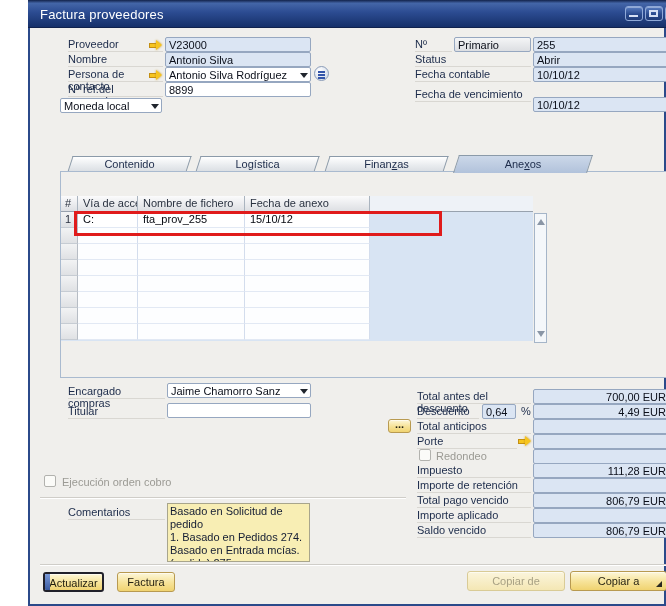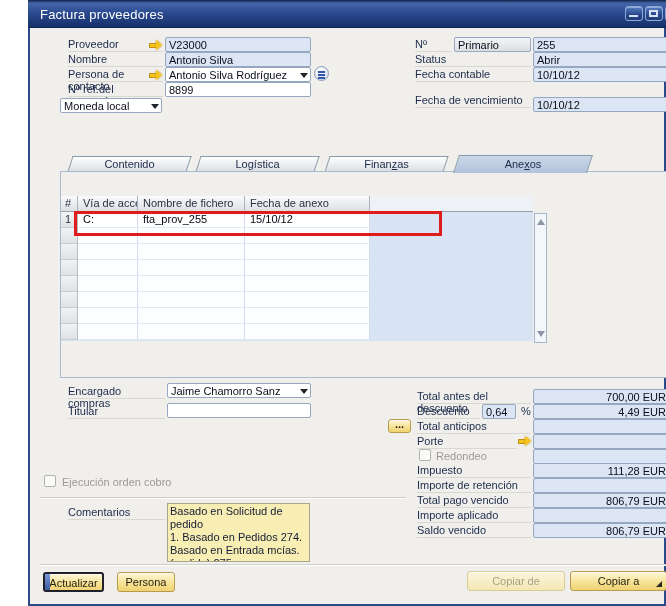--- a/index.html
+++ b/index.html
@@ -142,21 +142,21 @@
   <div class="lbl" style="left:385px;top:38px;width:37px">Nº</div>
   <div class="field combo-gray" style="left:424px;top:37px;width:77px">Primario</div>
   <div class="field" style="left:503px;top:37px;width:137px">255</div>
 
   <div class="lbl" style="left:385px;top:53px;width:116px">Status</div>
   <div class="field" style="left:503px;top:52px;width:137px">Abrir</div>
 
   <div class="lbl" style="left:385px;top:68px;width:116px">Fecha contable</div>
   <div class="field" style="left:503px;top:67px;width:137px">10/10/12</div>
 
-  <div class="lbl" style="left:385px;top:94px;width:116px">Fecha de vencimiento</div>
+  <div class="lbl" style="left:385px;top:88px;width:116px">Fecha de vencimiento</div>
 
   <div class="field" style="left:503px;top:97px;width:137px">10/10/12</div>
 
   <div class="tab" style="left:40px;width:119px">
     <div class="tlabel"><span>Contenido</span><span class="accel"></span><span></span></div>
   </div>
   <div class="tab" style="left:168px;width:119px">
     <div class="tlabel"><span>Lo</span><span class="accel">g</span><span>ística</span></div>
   </div>
   <div class="tab" style="left:297px;width:119px">
@@ -293,20 +293,20 @@
   <div class="field money" style="left:503px;top:508px;width:137px"></div>
 
   <div class="lbl" style="left:387px;top:524px;width:114px">Saldo vencido</div>
   <div class="field money" style="left:503px;top:523px;width:137px">806,79 EUR</div>
 
   <div class="etched" style="left:10px;top:564px;width:644px"></div>
   <div class="gbtn" style="left:13px;top:572px;width:61px;height:20px;line-height:18px;border:2px solid #20202a;overflow:hidden">
     <i style="position:absolute;left:0;top:0;width:5px;height:100%;background:linear-gradient(180deg,#7a9ad8,#3a5aa0)"></i>
     <span>Actualizar</span>
   </div>
-  <div class="gbtn" style="left:87px;top:572px;width:58px;height:20px;line-height:18px">Persona</div>
+  <div class="gbtn" style="left:87px;top:572px;width:58px;height:20px;line-height:18px">Factura</div>
   <div class="gbtn" style="left:540px;top:571px;width:97px;height:20px;line-height:18px">
     <span>Copiar a</span>
     <span class="corner-tri"></span>
   </div>
   <div class="gbtn disabled" style="left:437px;top:571px;width:98px;height:20px;line-height:18px">Copiar de</div>
 
 </div>
 
 </body></html>

